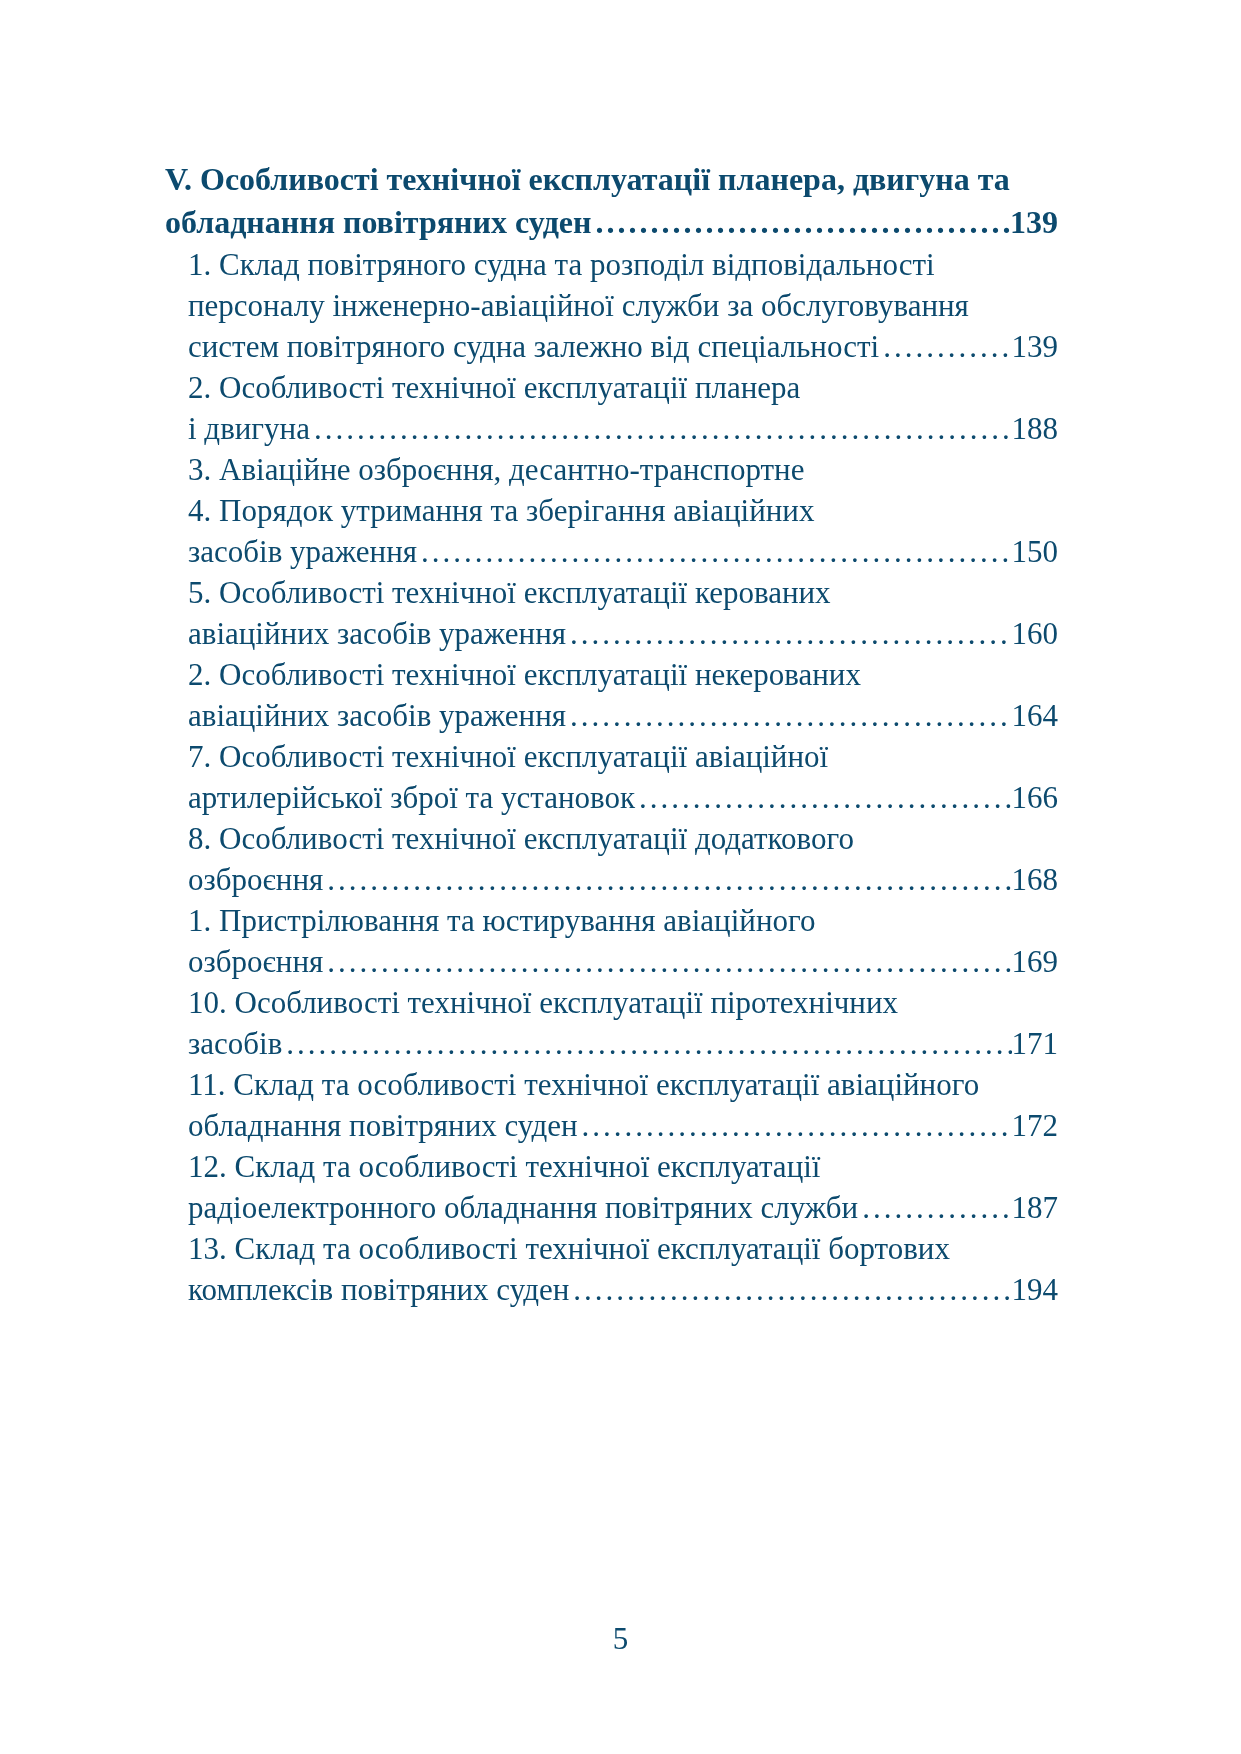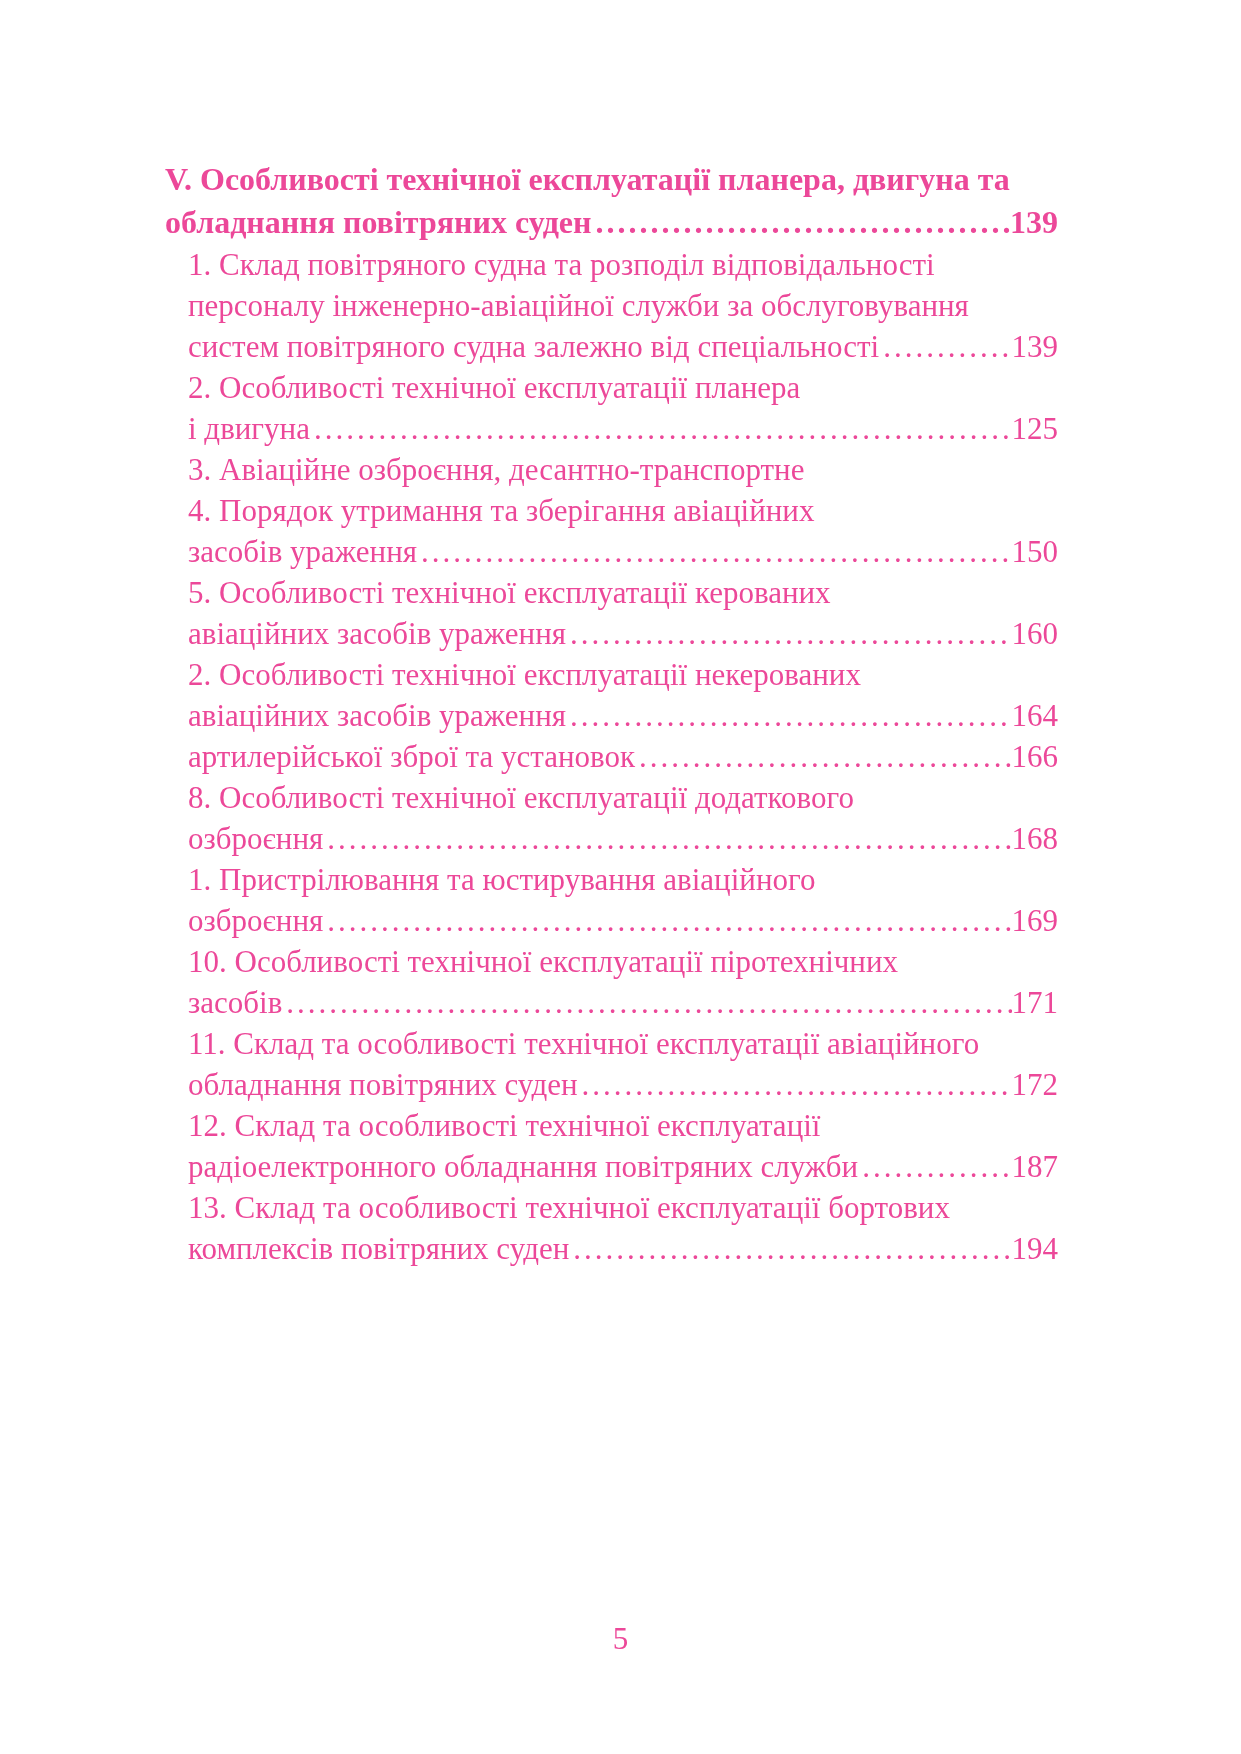--- a/index.html
+++ b/index.html
@@ -5,21 +5,21 @@
   html, body {
     margin: 0;
     padding: 0;
     background: #ffffff;
   }
   .page {
     position: relative;
     width: 1241px;
     height: 1754px;
     background: #ffffff;
-    color: #ec4899;
+    color: #0c4a6e;
     font-family: "Liberation Serif", "DejaVu Serif", serif;
     overflow: hidden;
   }
   .content {
     position: absolute;
     left: 165px;
     top: 158px;
     width: 893px; 
   }
   .toc-header {
@@ -95,21 +95,21 @@
             <span class="pagenum">139</span>
           </div>
         </div>
         <div class="entry">
           <div class="line">
             <span class="txt">2. Особливості технічної експлуатації планера</span>
           </div>
           <div class="line">
             <span class="txt">і двигуна</span>
             <span class="leader"></span>
-            <span class="pagenum">125</span>
+            <span class="pagenum">188</span>
           </div>
         </div>
         <div class="entry">
           <div class="line">
             <span class="txt">3. Авіаційне озброєння, десантно-транспортне</span>
           </div>
         </div>
         <div class="entry">
           <div class="line">
             <span class="txt">4. Порядок утримання та зберігання авіаційних</span>
@@ -134,20 +134,23 @@
           <div class="line">
             <span class="txt">2. Особливості технічної експлуатації некерованих</span>
           </div>
           <div class="line">
             <span class="txt">авіаційних засобів ураження</span>
             <span class="leader"></span>
             <span class="pagenum">164</span>
           </div>
         </div>
         <div class="entry">
+          <div class="line">
+            <span class="txt">7. Особливості технічної експлуатації авіаційної</span>
+          </div>
           <div class="line">
             <span class="txt">артилерійської зброї та установок</span>
             <span class="leader"></span>
             <span class="pagenum">166</span>
           </div>
         </div>
         <div class="entry">
           <div class="line">
             <span class="txt">8. Особливості технічної експлуатації додаткового</span>
           </div>

